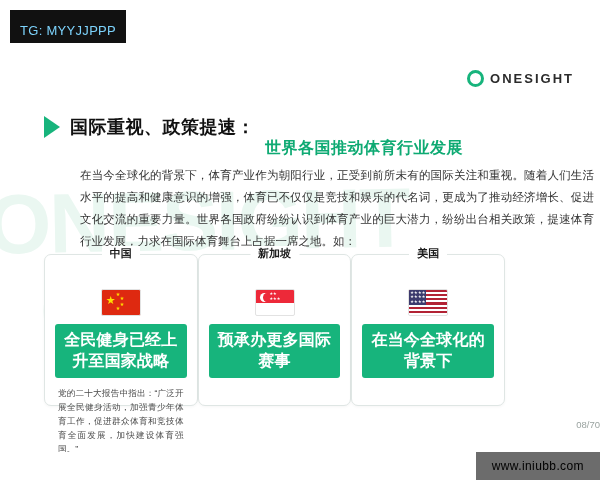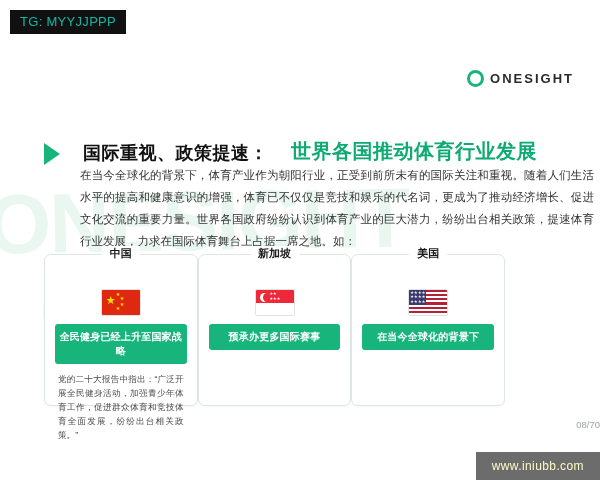--- a/index.html
+++ b/index.html
@@ -13,23 +13,23 @@
     position: relative;
     width: 600px; height: 480px;
     overflow: hidden;
     background: #ffffff;
   }
   
   .tg-badge {
     position: absolute;
     left: 10px; top: 10px;
     background: #111111;
-    color: #14b8a6;
+    color: #7dd3fc;
     font-size: 13px;
-    padding: 4px 10px 5px 10px;
+    padding: 13px 10px 5px 10px;
     letter-spacing: .3px;
     z-index: 40;
   }
   
   .slide {
     position: absolute;
     left: 0; top: 32px;
     width: 600px; height: 420px;
     background: #ffffff;
     overflow: hidden;
@@ -77,38 +77,38 @@
     font-size: 13px;
     font-weight: bold;
     letter-spacing: 2px;
     color: #2b2b2b;
   }
   
   .title-row {
     position: absolute;
     left: 44px; top: 62px;
     display: flex;
-    align-items: flex-end;
-    gap: 23px;
+    align-items: center;
+    gap: 10px;
     z-index: 10;
   }
   .title-arrow {
     width: 0; height: 0;
     border-top: 11px solid transparent;
     border-bottom: 11px solid transparent;
     border-left: 16px solid #17b47c;
   }
   .title-main {
     font-size: 18px;
     font-weight: bold;
     color: #111111;
     letter-spacing: .5px;
   }
   .title-accent {
-    font-size: 20px;
+    font-size: 16px;
     font-weight: bold;
     color: #0eaa73;
     letter-spacing: .5px;
     margin-top: 44px;
   }
   
   .para {
     position: absolute;
     left: 44px; top: 132px;
     width: 514px;
@@ -184,21 +184,21 @@
   .flag-us { background: #ffffff; }
   .flag-us .stripe { position:absolute; left:0; width:100%; height:2.08px; background:#b22234; }
   .flag-us .canton {
     position:absolute; left:0; top:0; width:17px; height:14.5px; background:#3c3b6e;
     color:#ffffff; font-size:4px; line-height:4.4px; letter-spacing:0.3px; padding:1px 0 0 1px;
     overflow:hidden;
   }
   .card-headline {
     background: #17b47c;
     color: #ffffff;
-    font-size: 10px;
+    font-size: 16px;
     font-weight: bold;
     text-align: center;
     padding: 6px 4px;
     border-radius: 3px;
     margin-bottom: 8px;
     letter-spacing: .2px;
   }
   .card-body {
     font-size: 8.6px;
     line-height: 14px;
@@ -213,21 +213,21 @@
     text-align: right;
     font-size: 9.5px;
     color: #9aa3a0;
     z-index: 10;
   }
   
   .site-badge {
     position: absolute;
     right: 0; bottom: 0;
     background: #6c6c6c;
-    color: #fef9c3;
+    color: #000000;
     font-size: 12px;
     padding: 7px 16px;
     letter-spacing: .4px;
     z-index: 40;
   }
 </style>
 </head>
 <body>
 
 <div id="page">
@@ -257,21 +257,21 @@
       <div class="card">
         <div class="card-country">中国</div>
         <div class="flag flag-cn">
           <span class="star-big">★</span>
           <span class="star-s" style="left:14px; top:2px;">★</span>
           <span class="star-s" style="left:18px; top:6px;">★</span>
           <span class="star-s" style="left:18px; top:12px;">★</span>
           <span class="star-s" style="left:14px; top:16px;">★</span>
         </div>
         <div class="card-headline">全民健身已经上升至国家战略</div>
-        <div class="card-body">党的二十大报告中指出：“广泛开展全民健身活动，加强青少年体育工作，促进群众体育和竞技体育全面发展，纷纷出台相关政策。”</div>
+        <div class="card-body">党的二十大报告中指出：“广泛开展全民健身活动，加强青少年体育工作，促进群众体育和竞技体育全面发展，加快建设体育强国。”</div>
       </div>
 
       <div class="card">
         <div class="card-country">新加坡</div>
         <div class="flag flag-sg">
           <span class="sg-top"></span>
           <span class="sg-moon"></span>
           <span class="sg-moon2"></span>
           <span class="sg-stars">★★<br>★★★</span>
         </div>

